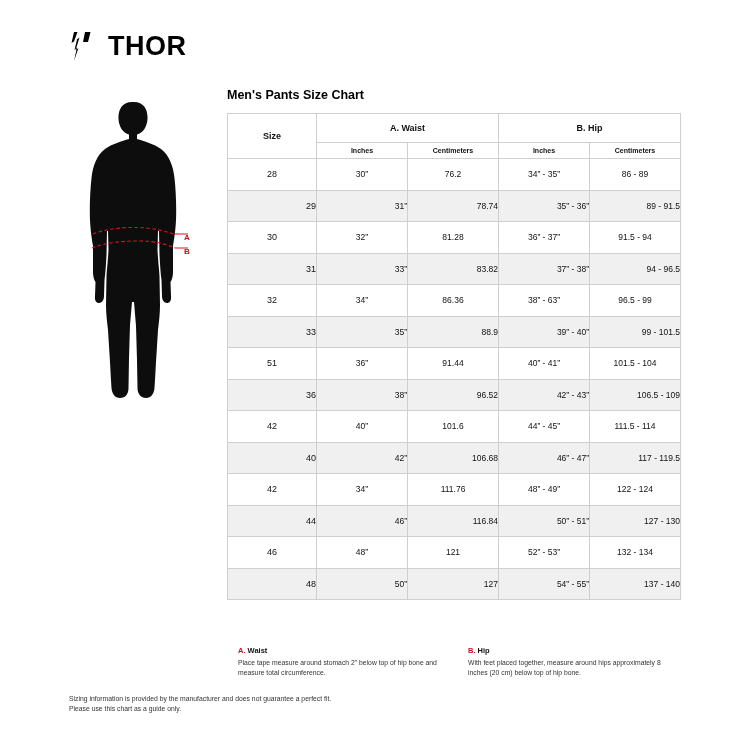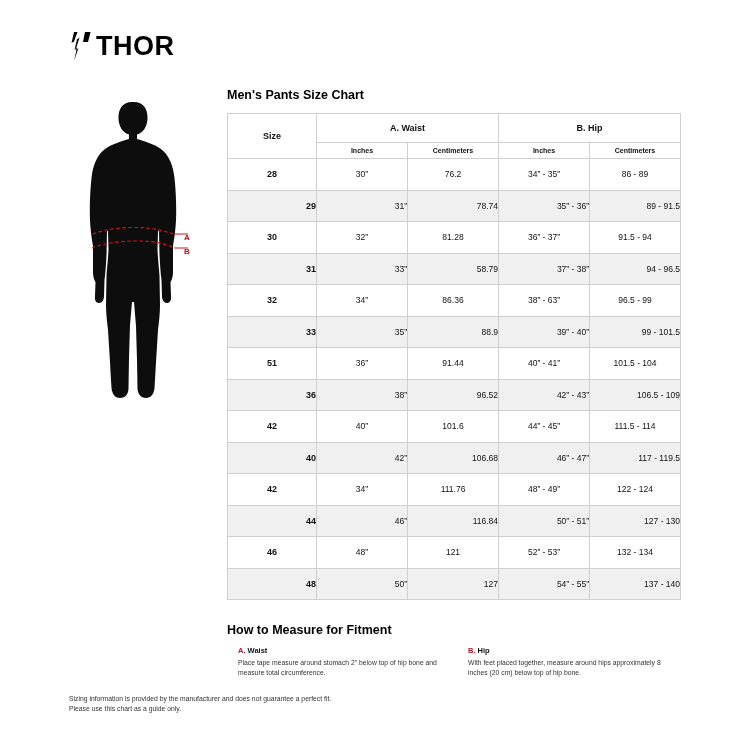--- a/index.html
+++ b/index.html
@@ -21,21 +21,21 @@
     box-sizing: border-box;
   }
 
   
   .brand {
     position: absolute;
     left: 62px;
     top: 30px;
     display: flex;
     align-items: center;
-    gap: 4px;
+    gap: 16px;
   }
   .brand-mark {
     width: 30px;
     height: 32px;
     display: block;
   }
   .brand-name {
     font-size: 27px;
     font-weight: bold;
     letter-spacing: 0.5px;
@@ -110,21 +110,21 @@
     font-weight: bold;
     background: #ffffff;
   }
   th.size-head {
     font-size: 9px;
     font-weight: bold;
   }
   tbody tr { height: 31.5px; }
   tbody tr.alt td { background: #f0f0f0; text-align: right; }
   tbody td.size-cell {
-    font-weight: bold;
+    font-weight: normal;
     font-size: 9px;
   }
   tbody td {
     font-size: 8.5px;
   }
 
   
   .howto-title {
     position: absolute;
     left: 227px;
@@ -250,21 +250,21 @@
         <tr>
           <td class="size-cell">30</td>
           <td>32”</td>
           <td>81.28</td>
           <td>36” - 37”</td>
           <td>91.5 - 94</td>
         </tr>
         <tr class="alt">
           <td class="size-cell">31</td>
           <td>33”</td>
-          <td>58.79</td>
+          <td>83.82</td>
           <td>37” - 38”</td>
           <td>94 - 96.5</td>
         </tr>
         <tr>
           <td class="size-cell">32</td>
           <td>34”</td>
           <td>86.36</td>
           <td>38” - 63”</td>
           <td>96.5 - 99</td>
         </tr>
@@ -328,21 +328,20 @@
           <td class="size-cell">48</td>
           <td>50”</td>
           <td>127</td>
           <td>54” - 55”</td>
           <td>137 - 140</td>
         </tr>
       </tbody>
     </table>
   </div>
 
-  <div class="howto-title">How to Measure for Fitment</div>
 
   <div class="howto-col howto-left">
     <div class="howto-head">
       <span class="marker">A.</span>
       <span>Waist</span>
     </div>
     <div class="howto-body">Place tape measure around stomach 2" below top of hip bone and measure total circumference.</div>
   </div>
 
   <div class="howto-col howto-right">

